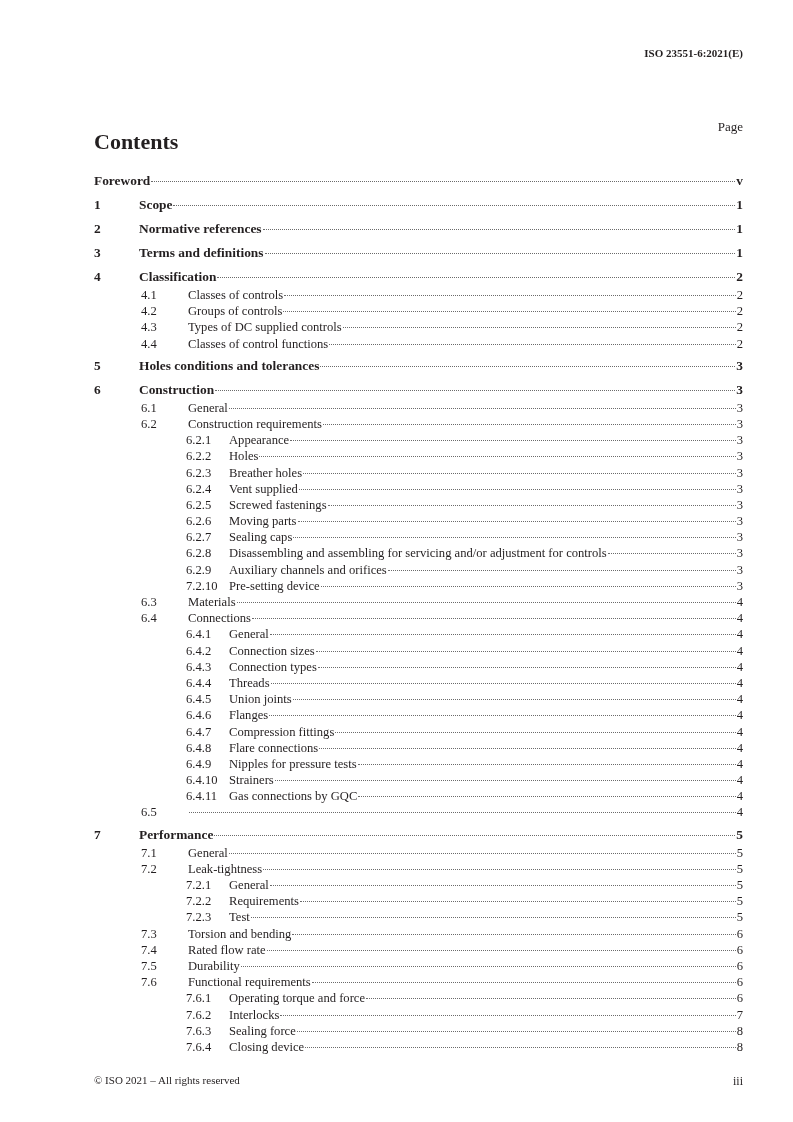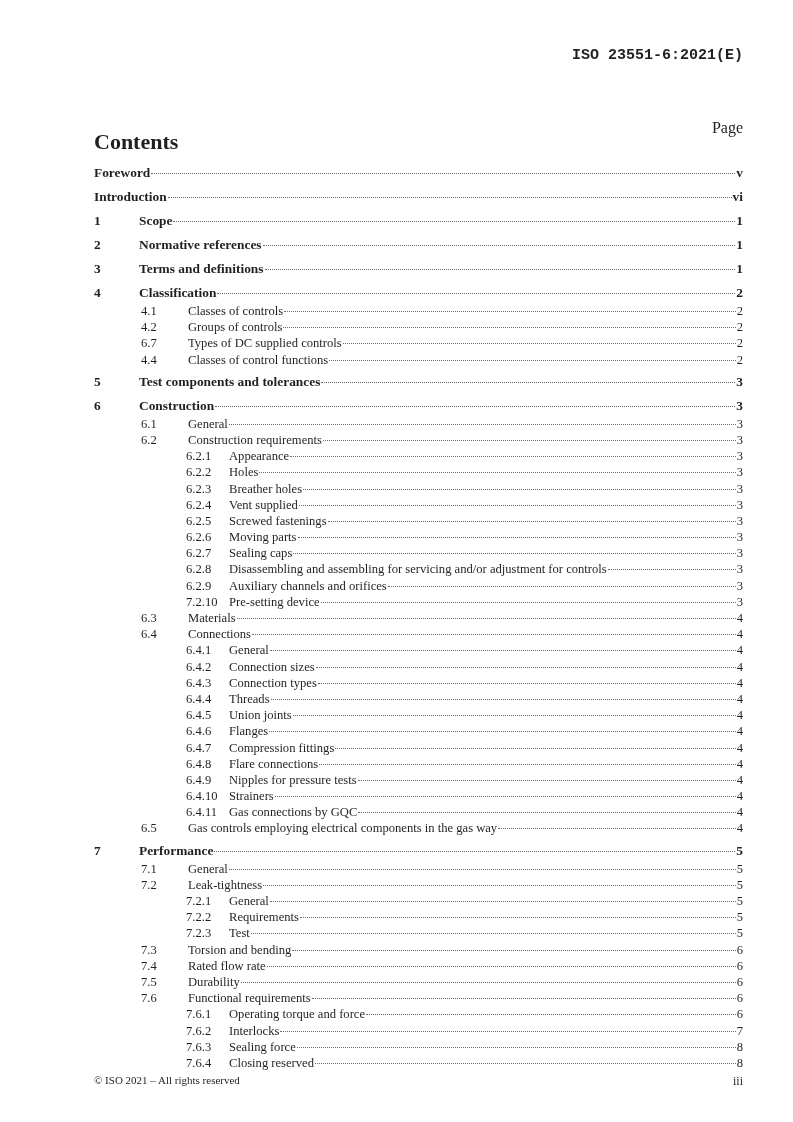--- a/index.html
+++ b/index.html
@@ -3,41 +3,41 @@
 <meta charset="utf-8">
 <style>
   html, body { margin: 0; padding: 0; background: #ffffff; }
   body {
     width: 793px; height: 1122px; position: relative; overflow: hidden;
     font-family: "DejaVu Serif", "Liberation Serif", serif;
     color: #231f20;
   }
   .doc-id {
     position: absolute; top: 47px; right: 50px;
-    font-family: Liberation Mono, monospace; font-weight: bold; font-size: 15px;
+    font-family: Liberation Serif, serif; font-weight: bold; font-size: 11px;
     letter-spacing: 0px;
   }
   .contents-title {
     position: absolute; left: 94px; top: 111px;
     font-family: "Liberation Serif", serif; font-weight: bold; font-size: 22px; margin-top: 18px;
   }
   .page-label {
     position: absolute; right: 50px; top: 119px;
-    font-family: "Liberation Serif", serif; font-size: 16px;
+    font-family: "Liberation Serif", serif; font-size: 13px;
   }
   .toc {
     position: absolute; left: 94px; top: 155px; width: 649px;
     font-family: "Liberation Serif", serif;
   }
   .row {
     display: flex; align-items: baseline; white-space: nowrap;
     font-size: 12.6px; height: 16.2px; line-height: 16.2px;
   }
   .row.lvl0 { font-weight: bold; font-size: 13.4px; height: 20px; line-height: 20px; margin-top: 4px; }
-  .row.lvl0.first { margin-top: 8px; }
+  .row.lvl0.first { margin-top: 16px; }
   .num { display: inline-block; flex: none; }
   .lvl0 .num { width: 45px; }
   .lvl1 .num { width: 47px; margin-left: 47px; }
   .lvl2 .num { width: 43px; margin-left: 92px; }
   .title { flex: none; }
   .leader {
     flex: 1 1 auto; margin: 0 1px; height: 1px;
     border-bottom: 1px dotted #6a6a6a; position: relative; top: -3px;
   }
   .pg { flex: none; text-align: right; }
@@ -57,25 +57,20 @@
 <div class="contents-title">Contents</div>
 <div class="page-label">Page</div>
 
 <div class="toc" id="toc">
     <div class="row lvl0 first">
       <span class="title">Foreword</span>
       <span class="leader"></span>
       <span class="pg">v</span>
     </div>
     <div class="row lvl0">
-      <span class="title">Introduction</span>
-      <span class="leader"></span>
-      <span class="pg">vi</span>
-    </div>
-    <div class="row lvl0">
       <span class="num">1</span>
       <span class="title">Scope</span>
       <span class="leader"></span>
       <span class="pg">1</span>
     </div>
     <div class="row lvl0">
       <span class="num">2</span>
       <span class="title">Normative references</span>
       <span class="leader"></span>
       <span class="pg">1</span>
@@ -98,34 +93,34 @@
       <span class="leader"></span>
       <span class="pg">2</span>
     </div>
     <div class="row lvl1">
       <span class="num">4.2</span>
       <span class="title">Groups of controls</span>
       <span class="leader"></span>
       <span class="pg">2</span>
     </div>
     <div class="row lvl1">
-      <span class="num">6.7</span>
+      <span class="num">4.3</span>
       <span class="title">Types of DC supplied controls</span>
       <span class="leader"></span>
       <span class="pg">2</span>
     </div>
     <div class="row lvl1">
       <span class="num">4.4</span>
       <span class="title">Classes of control functions</span>
       <span class="leader"></span>
       <span class="pg">2</span>
     </div>
     <div class="row lvl0">
       <span class="num">5</span>
-      <span class="title">Test components and tolerances</span>
+      <span class="title">Holes conditions and tolerances</span>
       <span class="leader"></span>
       <span class="pg">3</span>
     </div>
     <div class="row lvl0">
       <span class="num">6</span>
       <span class="title">Construction</span>
       <span class="leader"></span>
       <span class="pg">3</span>
     </div>
     <div class="row lvl1">
@@ -273,21 +268,20 @@
       <span class="pg">4</span>
     </div>
     <div class="row lvl2">
       <span class="num">6.4.11</span>
       <span class="title">Gas connections by GQC</span>
       <span class="leader"></span>
       <span class="pg">4</span>
     </div>
     <div class="row lvl1">
       <span class="num">6.5</span>
-      <span class="title">Gas controls employing electrical components in the gas way</span>
       <span class="leader"></span>
       <span class="pg">4</span>
     </div>
     <div class="row lvl0">
       <span class="num">7</span>
       <span class="title">Performance</span>
       <span class="leader"></span>
       <span class="pg">5</span>
     </div>
     <div class="row lvl1">
@@ -357,20 +351,20 @@
       <span class="pg">7</span>
     </div>
     <div class="row lvl2">
       <span class="num">7.6.3</span>
       <span class="title">Sealing force</span>
       <span class="leader"></span>
       <span class="pg">8</span>
     </div>
     <div class="row lvl2">
       <span class="num">7.6.4</span>
-      <span class="title">Closing reserved</span>
+      <span class="title">Closing device</span>
       <span class="leader"></span>
       <span class="pg">8</span>
     </div>
   </div>
 
 <div class="footer-left">© ISO 2021 – All rights reserved</div>
 <div class="footer-right">iii</div>
 
 </body></html>

